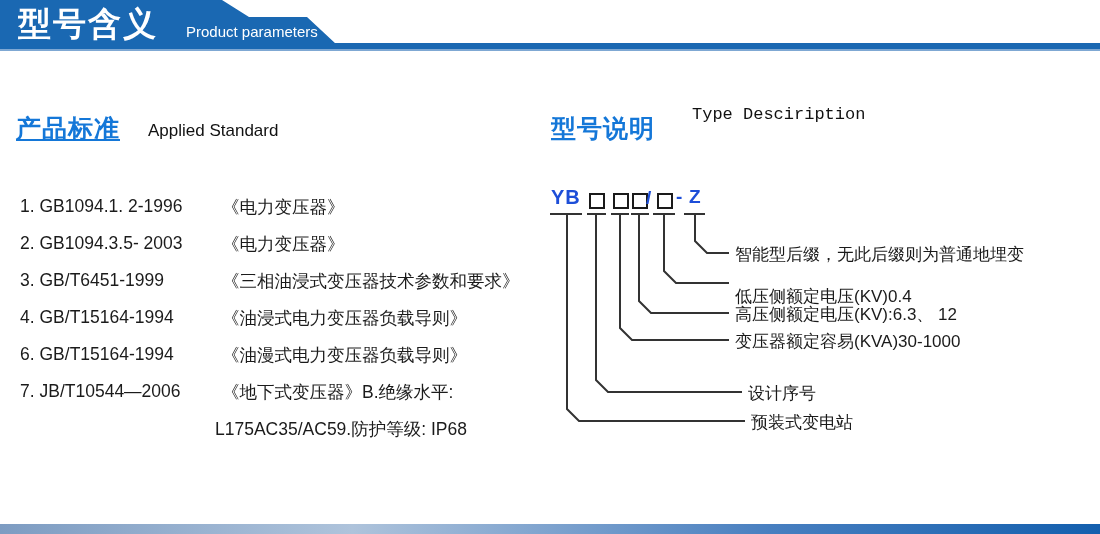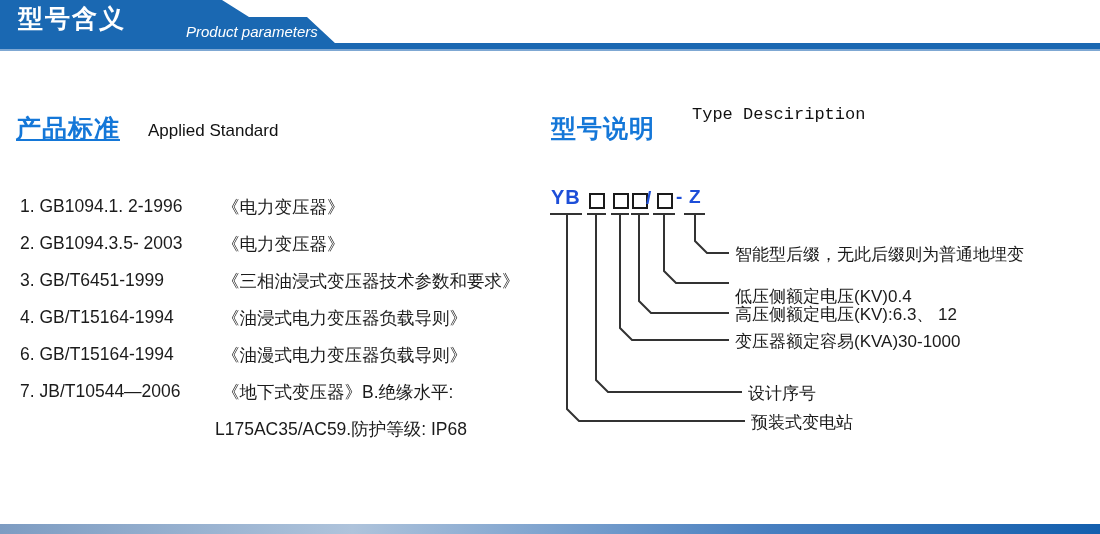--- a/index.html
+++ b/index.html
@@ -6,22 +6,22 @@
   html,body{margin:0;padding:0;background:#fff;}
   .page{position:relative;width:1100px;height:534px;background:#ffffff;overflow:hidden;
         font-family:"Liberation Sans","DejaVu Sans",sans-serif;color:#1b1b1b;}
 
   
   .header{position:absolute;top:0;left:0;width:1100px;height:54px;}
   .header-banner{position:absolute;top:0;left:0;width:340px;height:44px;background:#1a68b2;
      clip-path:polygon(0 0,222px 0,249px 17px,307px 17px,336px 44px,0 44px);}
   .header-bar{position:absolute;top:43px;left:0;width:1100px;height:6px;background:#1a68b2;}
   .header-bar2{position:absolute;top:49px;left:0;width:1100px;height:2px;background:#7fa8d3;}
-  .header-title-zh{position:absolute;left:18px;top:2px;color:#ffffff;font-size:25px;font-weight:bold;letter-spacing:2px;}
-  .header-title-en{position:absolute;left:186px;top:23px;color:#ffffff;font-size:15px;font-style:italic;}
+  .header-title-zh{position:absolute;left:18px;top:2px;color:#ffffff;font-size:33px;font-weight:bold;letter-spacing:2px;}
+  .header-title-en{position:absolute;left:186px;top:23px;color:#ffffff;font-size:15px;}
 
   
   .sec-heading-zh{position:absolute;font-size:25px;font-weight:bold;color:#1477d8;letter-spacing:1px;}
   .sec-heading-en{position:absolute;font-size:17px;color:#111111;}
   .left-zh{left:16px;top:112px;text-decoration:underline;}
   .left-en{left:148px;top:121px;}
   .right-zh{left:551px;top:112px;}
   .right-en{left:692px;top:105px;font-family:Liberation Mono, monospace;}
 
   

